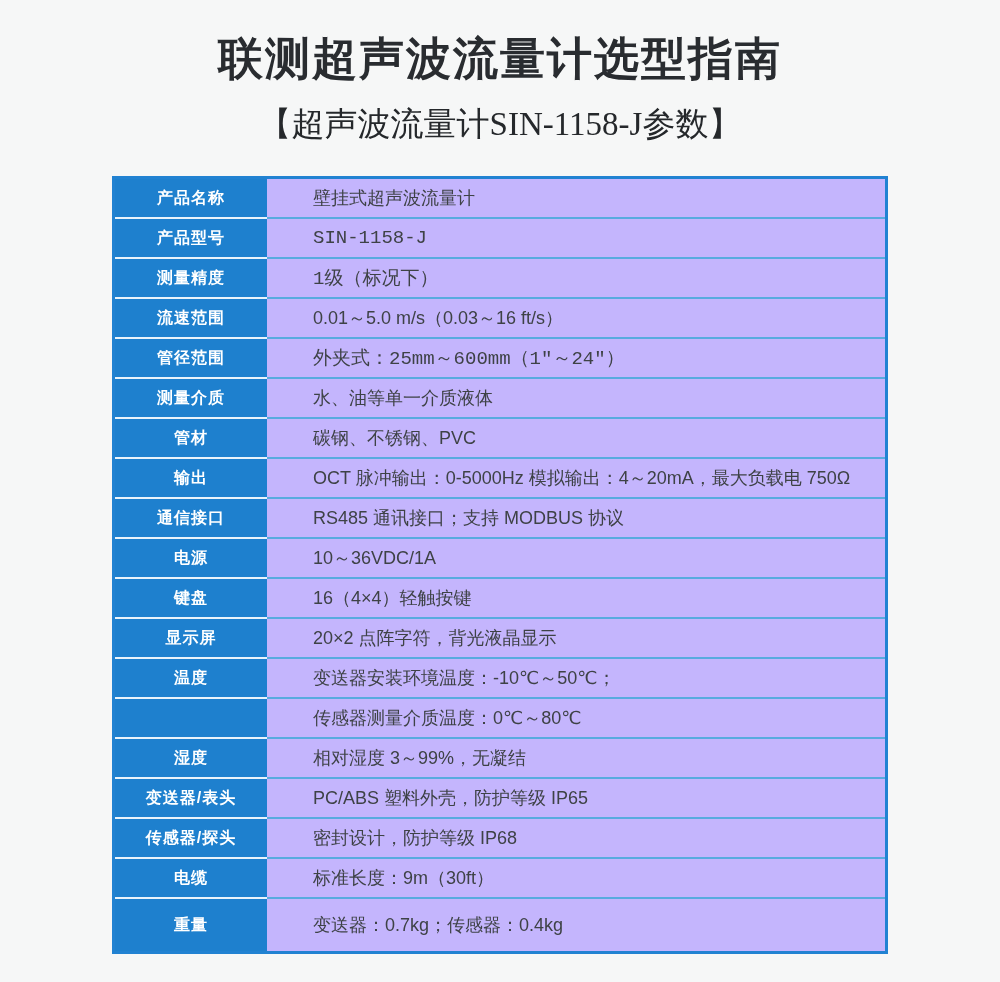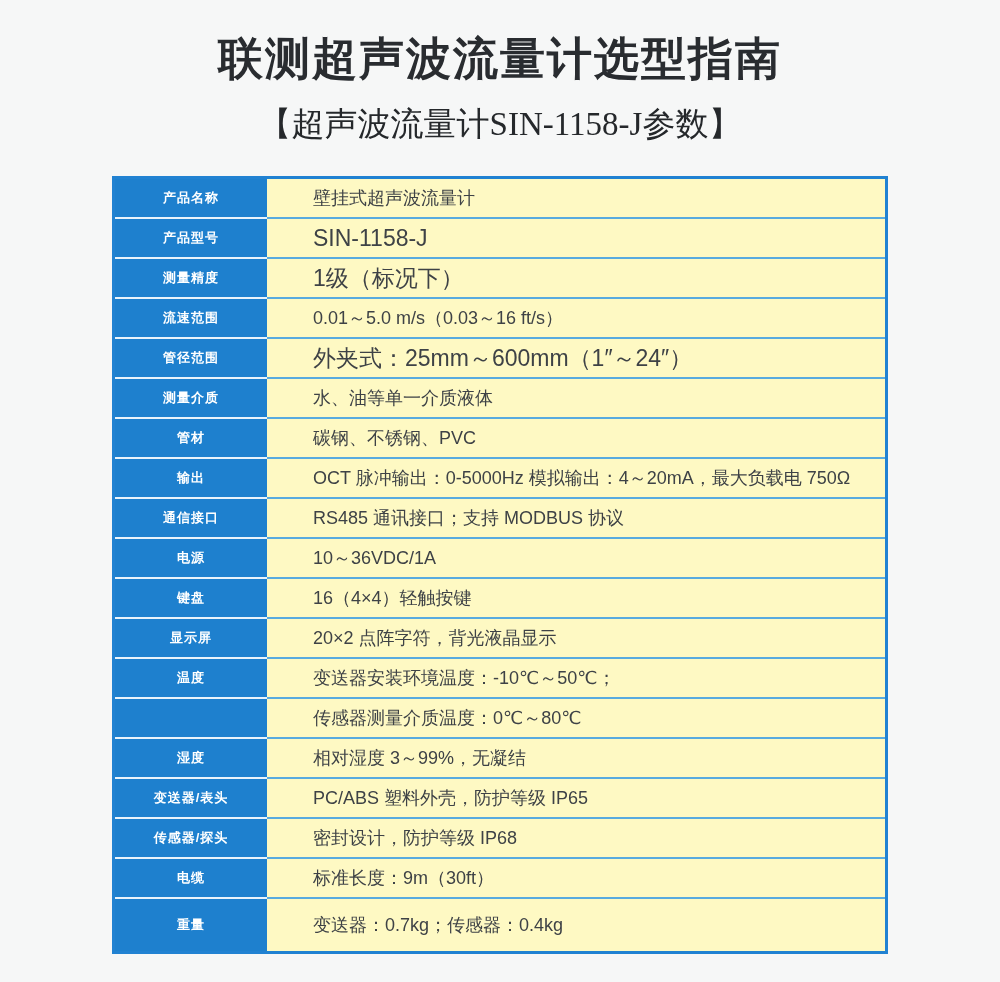--- a/index.html
+++ b/index.html
@@ -39,43 +39,43 @@
   .spec-row:last-child .label-cell,
   .spec-row:last-child .value-cell { border-bottom: none; }
   .spec-row:last-child { height: 52px; }
 
   .label-cell {
     width: 152px;
     flex: 0 0 152px;
     background: #1e80ce;
     border-bottom: 2px solid #e9f3fb;
     color: #ffffff;
-    font-size: 13px;
+    font-size: 16px;
     font-weight: bold;
     letter-spacing: 1px;
     display: flex;
     align-items: center;
     justify-content: center;
   }
   .value-cell {
     flex: 1;
-    background: #fef9c3;
+    background: #c4b5fd;
     border-bottom: 2px solid #58abdf;
     color: #3e4246;
     font-size: 18px;
     display: flex;
     align-items: center;
     padding-left: 46px;
     padding-right: 7px;
     white-space: nowrap;
     overflow: hidden;
   }
   .v-serif {
-    font-family: Liberation Sans, sans-serif;
-    font-size: 23px;
+    font-family: Liberation Mono, monospace;
+    font-size: 19px;
   }
 </style>
 </head>
 <body>
 
 <h1 class="page-title">联测超声波流量计选型指南</h1>
 <h2 class="page-subtitle">【超声波流量计SIN-1158-J参数】</h2>
 
 <div class="spec-table">
 

